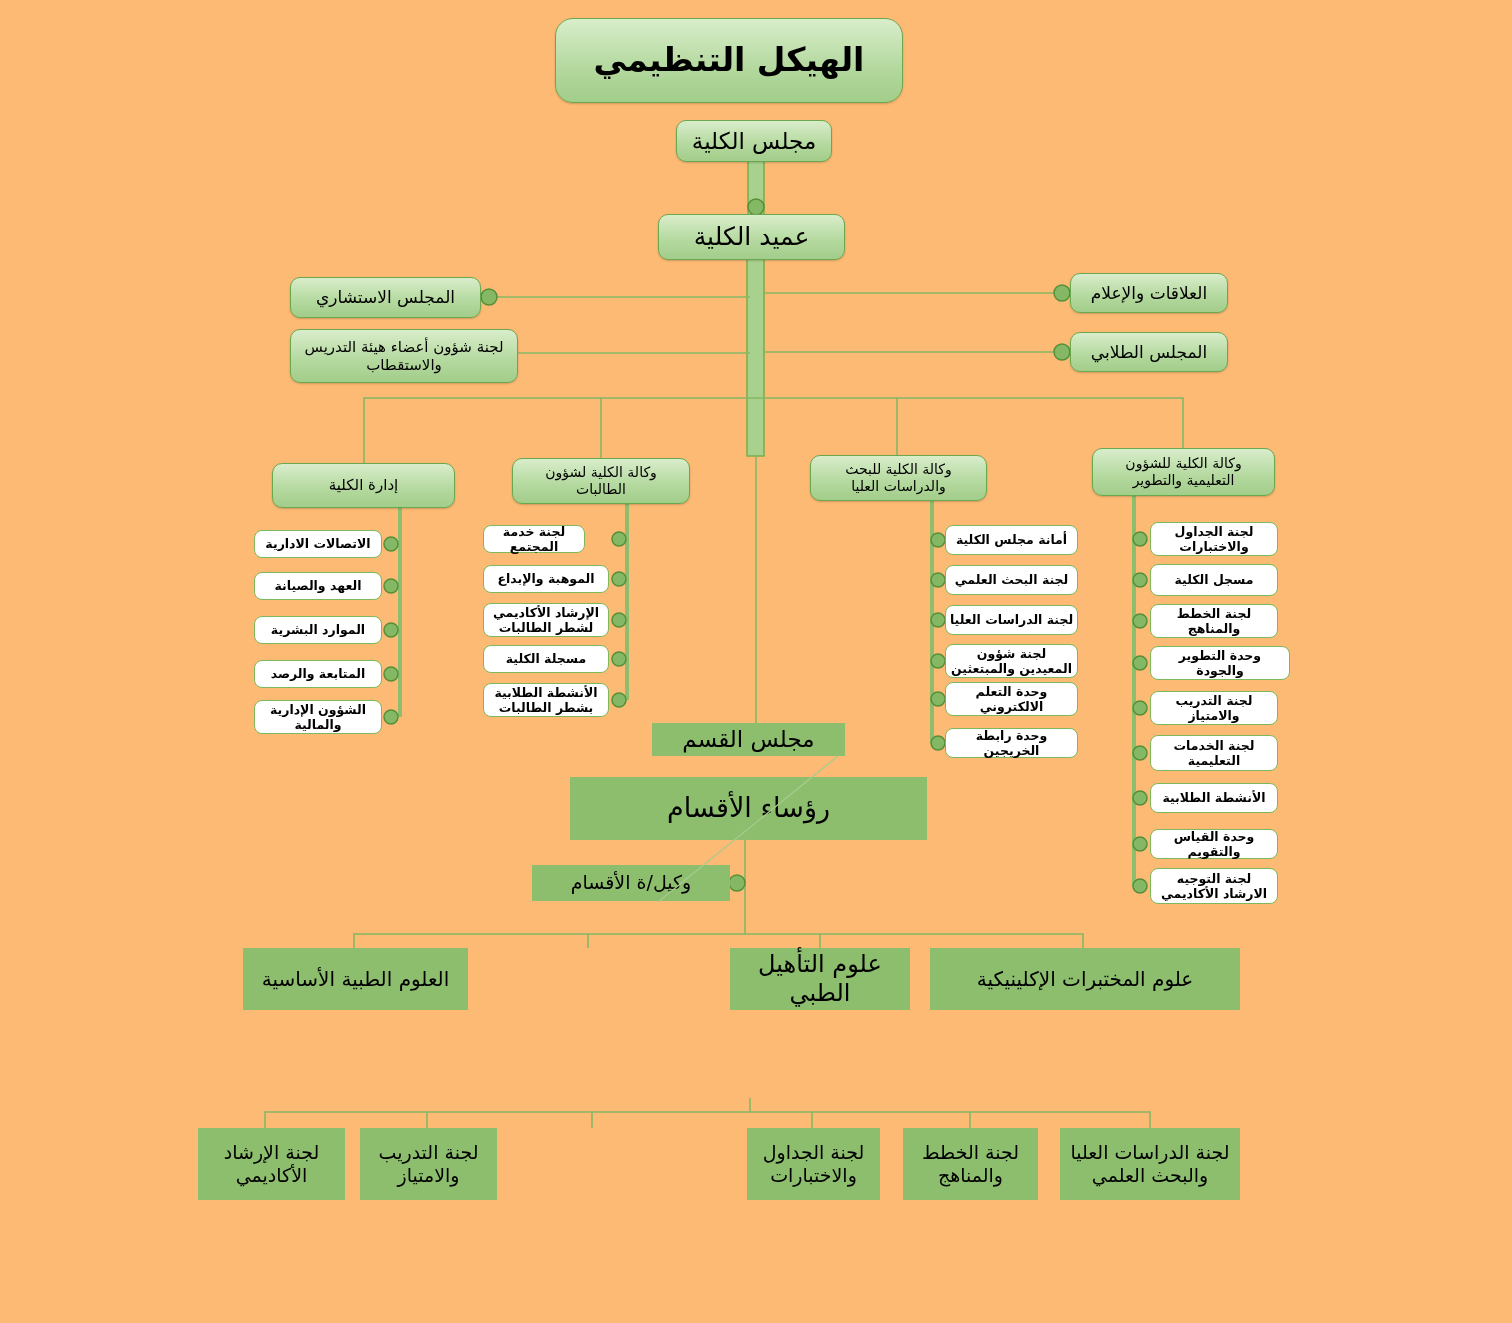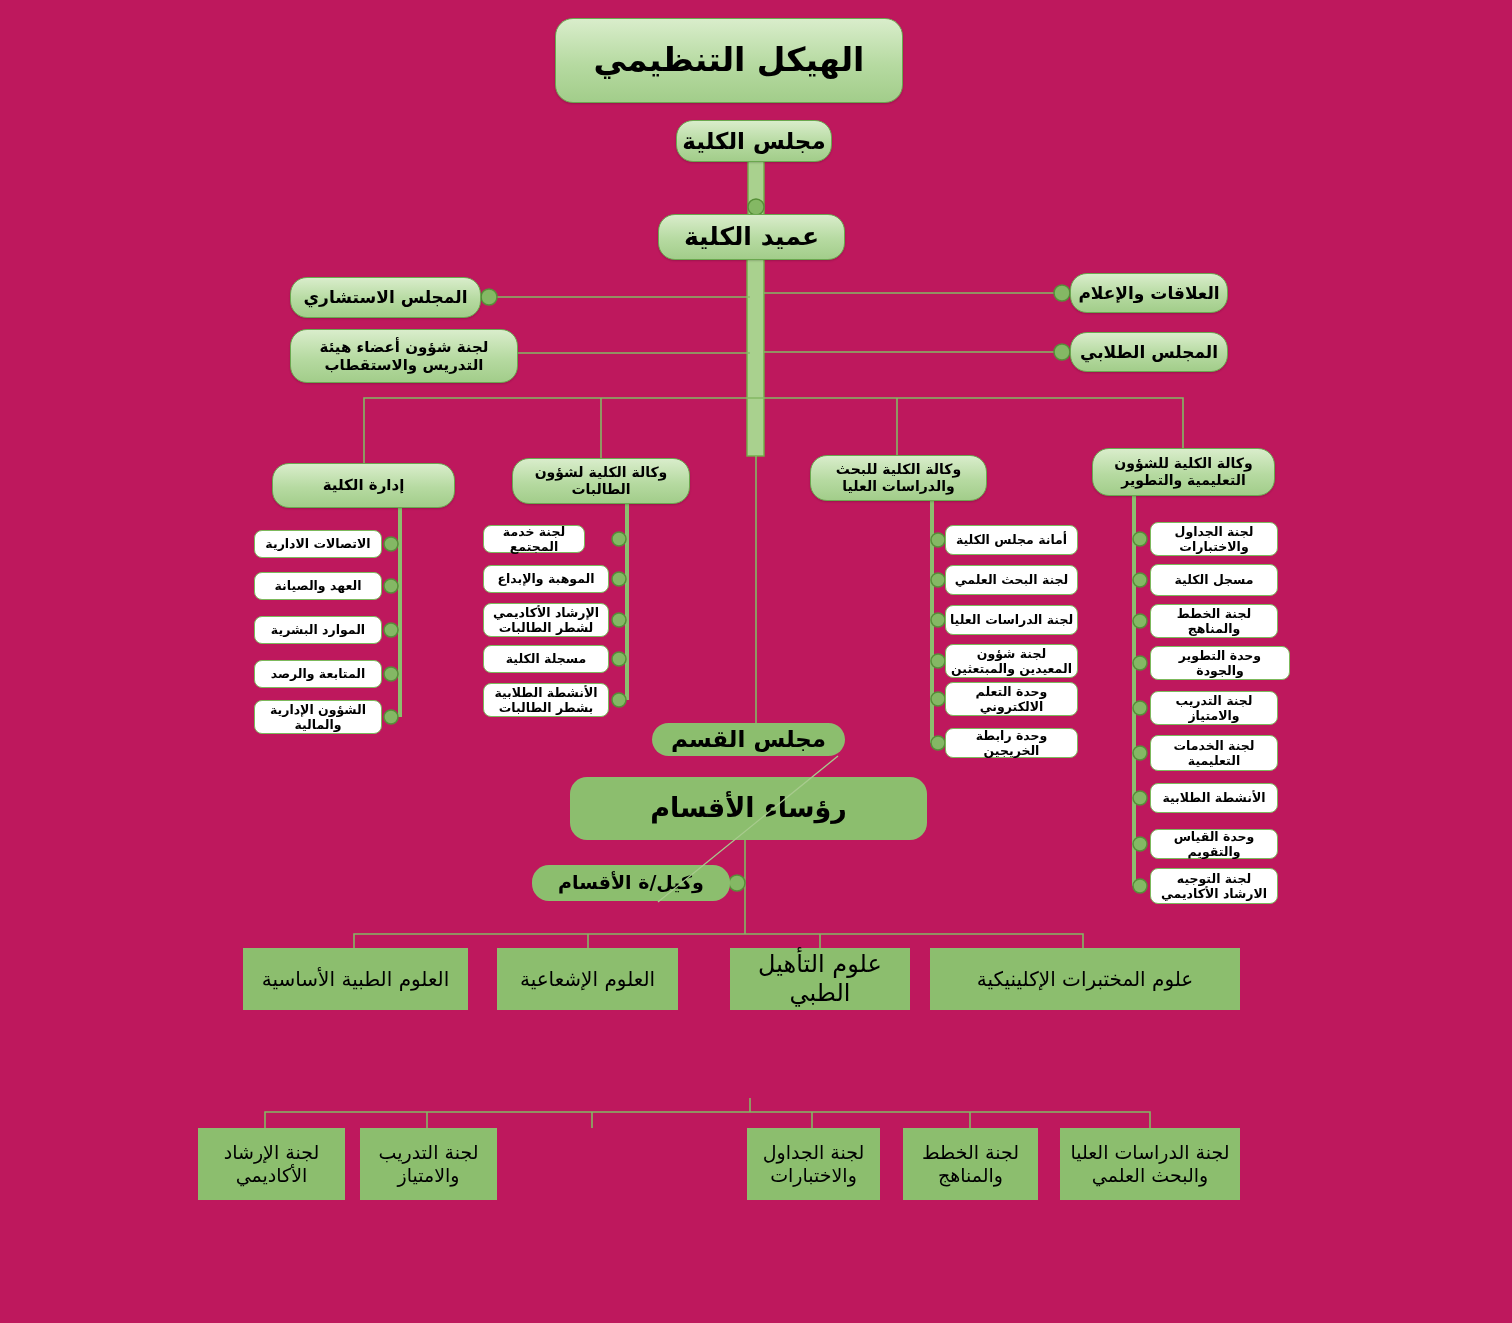--- a/index.html
+++ b/index.html
@@ -1,17 +1,17 @@
 <!DOCTYPE html>
 <html lang="ar"><head>
 <meta charset="utf-8">
 <style>
   html,body{margin:0;padding:0;background:#fff;}
   .stage{
-    position:relative;width:1512px;height:1323px;background:#be185d;
+    position:relative;width:1512px;height:1323px;background:#fdba74;
     font-family:"DejaVu Sans",sans-serif;overflow:hidden;
   }
   svg.wires{position:absolute;left:0;top:0;z-index:0;}
   svg.overlay{position:absolute;left:0;top:0;z-index:3;pointer-events:none;}
   .wires line, .wires polyline{stroke:#84b864;stroke-width:1.6;fill:none;}
   .wires line.spine{stroke-width:4;stroke:#8cbe6e;}
   .wires rect.bar{fill:#a9d18e;stroke:#70ad47;stroke-width:1.4;}
   .wires circle{fill:#84b864;stroke:#568f38;stroke-width:1.5;}
   .node{
     position:absolute;box-sizing:border-box;z-index:2;
@@ -22,21 +22,21 @@
     background:linear-gradient(180deg,#d9edcb 0%,#b6daa1 55%,#a2cd8a 100%);
     border:1.6px solid #6aa84f;border-radius:10px;
     box-shadow:0 1px 2px rgba(0,0,0,.18);
   }
   .title{border-radius:18px;font-size:33px;font-weight:bold;}
   .dark{background:#8cbe6e;}
   .item{
     background:#ffffff;border:1.5px solid #7cb95c;border-radius:8px;
     font-size:12.5px;font-weight:bold;padding:1px 3px;
   }
-  .b{font-weight:bold;border-radius:17px;}
+  .b{font-weight:normal;}
 </style>
 </head>
 <body>
 
 <div class="stage">
 
   <svg class="wires" width="1512" height="1323">
     <g>
       <rect class="bar" x="748" y="158" width="16" height="58"></rect>
       <rect class="bar" x="747" y="258" width="17" height="198"></rect>
@@ -152,21 +152,20 @@
   <div class="node item" style="left:1150px;top:735px;width:128px;height:36px;">لجنة الخدمات التعليمية</div>
   <div class="node item" style="left:1150px;top:783px;width:128px;height:30px;">الأنشطة الطلابية</div>
   <div class="node item" style="left:1150px;top:829px;width:128px;height:30px;">وحدة القياس والتقويم</div>
   <div class="node item" style="left:1150px;top:868px;width:128px;height:36px;">لجنة التوجيه الارشاد الأكاديمي</div>
 
   <div class="node dark b" style="left:652px;top:723px;width:193px;height:33px;font-size:23px;">مجلس القسم</div>
   <div class="node dark b" style="left:570px;top:777px;width:357px;height:63px;font-size:27px;">رؤساء الأقسام</div>
   <div class="node dark b" style="left:532px;top:865px;width:198px;height:36px;font-size:19px;">وكيل/ة الأقسام</div>
 
   <div class="node dark" style="left:243px;top:948px;width:225px;height:62px;font-size:20px;">العلوم الطبية الأساسية</div>
-  <div class="node dark" style="left:497px;top:948px;width:181px;height:62px;font-size:20px;">العلوم الإشعاعية</div>
   <div class="node dark" style="left:730px;top:948px;width:180px;height:62px;font-size:24px;">علوم التأهيل الطبي</div>
   <div class="node dark" style="left:930px;top:948px;width:310px;height:62px;font-size:20px;">علوم المختبرات الإكلينيكية</div>
 
   <div class="node dark" style="left:198px;top:1128px;width:147px;height:72px;font-size:19px;">لجنة الإرشاد الأكاديمي</div>
   <div class="node dark" style="left:360px;top:1128px;width:137px;height:72px;font-size:19px;">لجنة التدريب والامتياز</div>
   <div class="node dark" style="left:747px;top:1128px;width:133px;height:72px;font-size:19px;">لجنة الجداول والاختبارات</div>
   <div class="node dark" style="left:903px;top:1128px;width:135px;height:72px;font-size:19px;">لجنة الخطط والمناهج</div>
   <div class="node dark" style="left:1060px;top:1128px;width:180px;height:72px;font-size:19px;">لجنة الدراسات العليا والبحث العلمي</div>
 
   <svg class="overlay" width="1512" height="1323">

